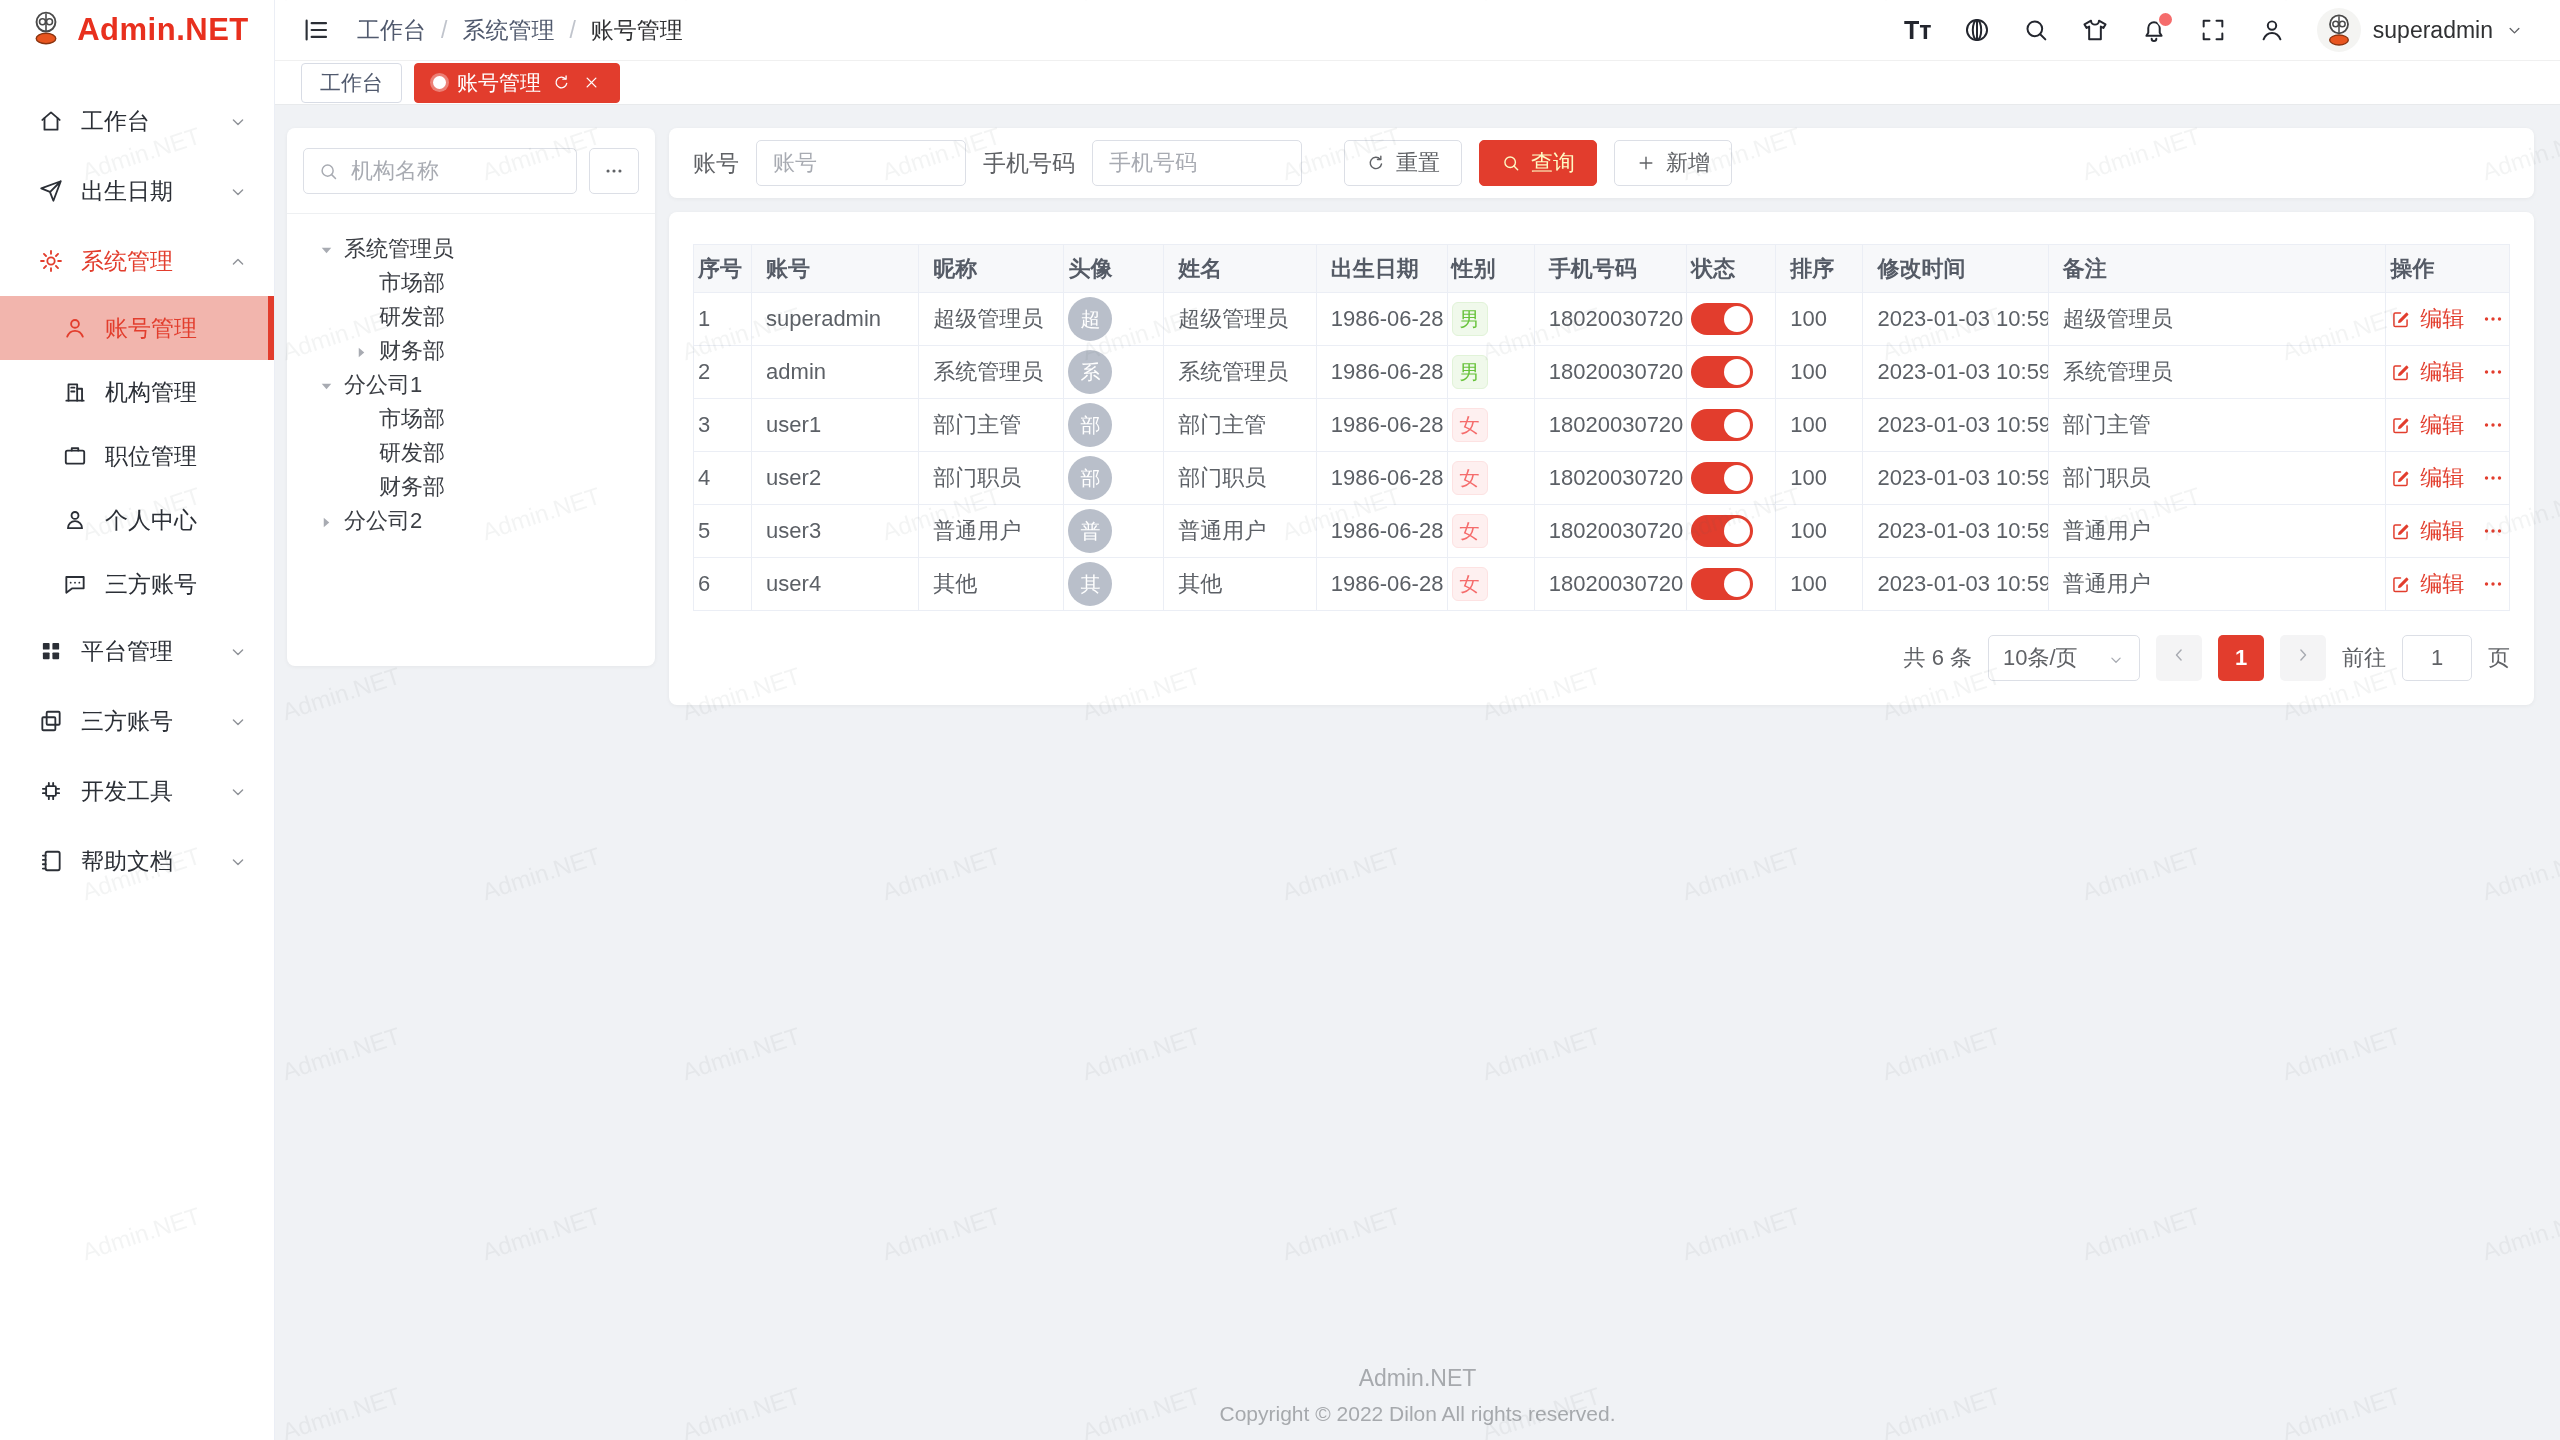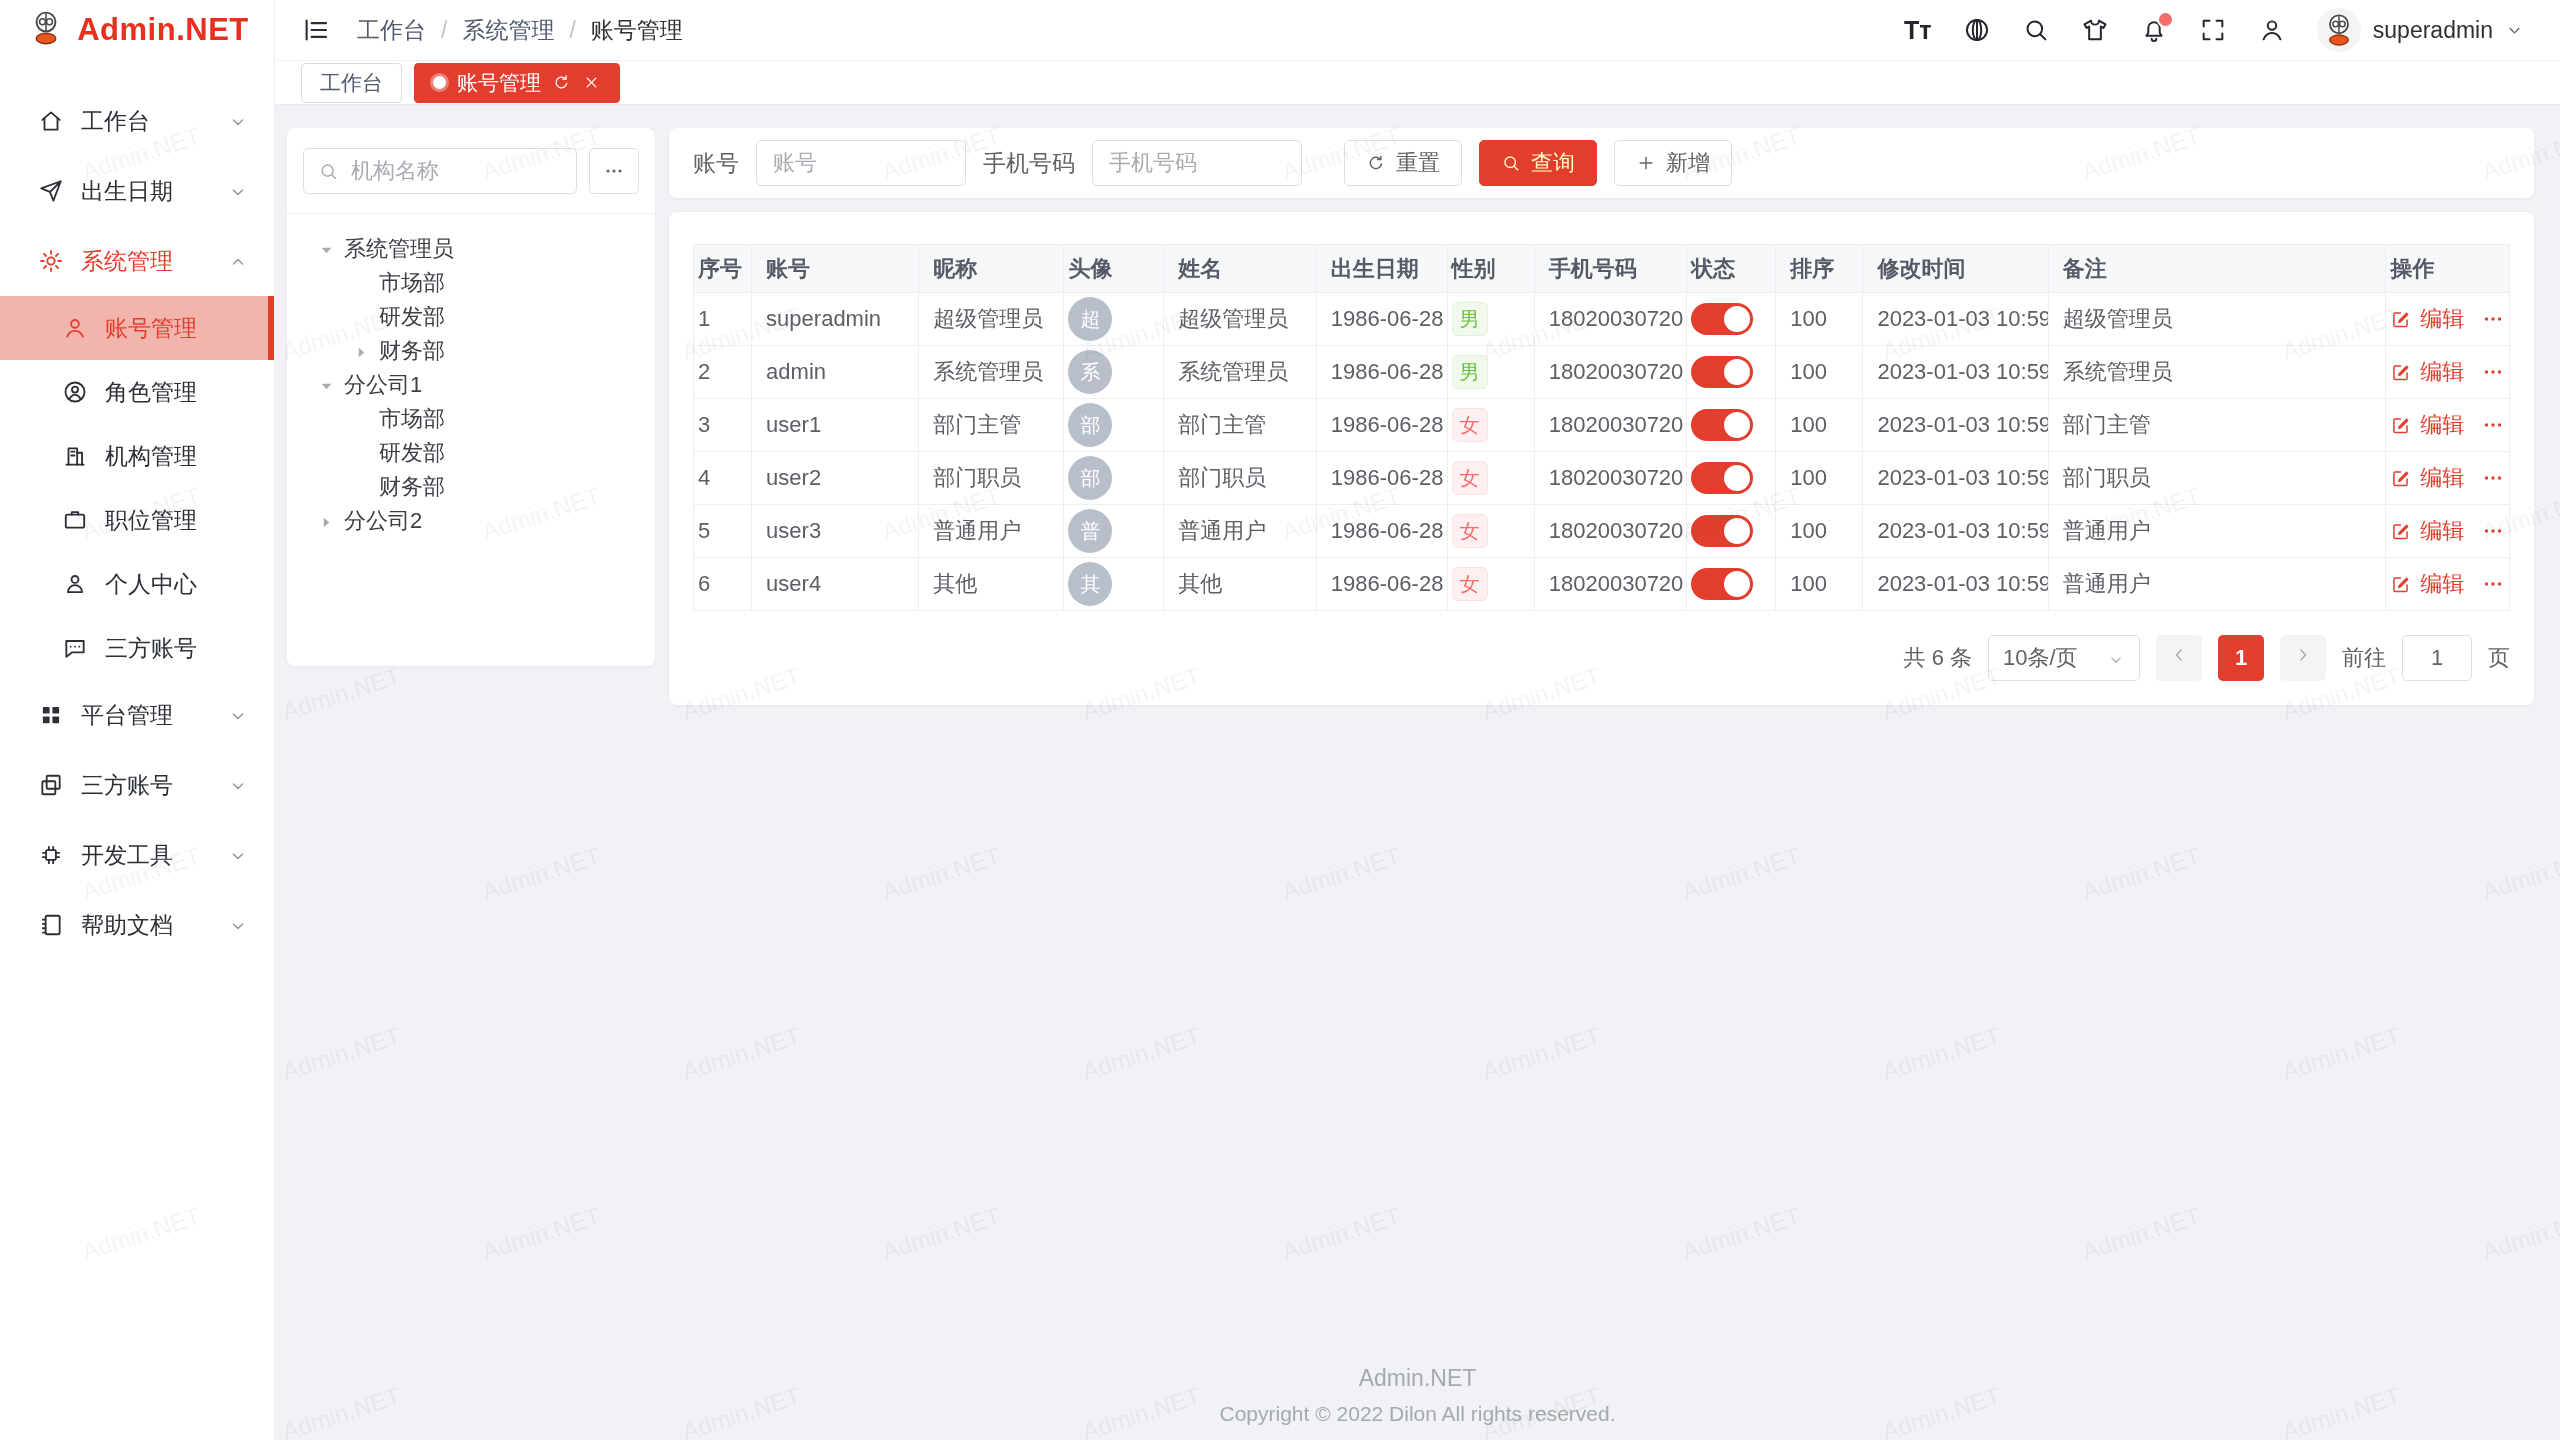--- a/index.html
+++ b/index.html
@@ -158,28 +158,20 @@
               <path d="M6.5 9.5L12 15l5.5-5.5"></path>
             </svg></span>
         </div>
         <div class="submenu">
           <div class="menu-item active">
             <span class="mi-icon"><svg viewBox="0 0 24 24" fill="none" stroke="currentColor" stroke-width="1.7" stroke-linecap="round" stroke-linejoin="round">
                 <circle cx="12" cy="8.2" r="3.6"></circle>
                 <path d="M4.8 20c1.4-3.6 4-5.4 7.2-5.4s5.8 1.8 7.2 5.4"></path>
               </svg></span>
             <span>账号管理</span>
-          </div>
-          <div class="menu-item">
-            <span class="mi-icon"><svg viewBox="0 0 24 24" fill="none" stroke="currentColor" stroke-width="1.7" stroke-linecap="round" stroke-linejoin="round">
-                <circle cx="12" cy="12" r="8.8"></circle>
-                <circle cx="12" cy="9.8" r="2.8"></circle>
-                <path d="M6.8 18.6c1.2-2.7 3-4 5.2-4s4 1.3 5.2 4"></path>
-              </svg></span>
-            <span>角色管理</span>
           </div>
           <div class="menu-item">
             <span class="mi-icon"><svg viewBox="0 0 24 24" fill="none" stroke="currentColor" stroke-width="1.7" stroke-linecap="round" stroke-linejoin="round">
                 <path d="M4 20h16"></path>
                 <path d="M6 20V5h8v15"></path>
                 <path d="M14 9h4.5V20"></path>
                 <path d="M8.5 8h3M8.5 11.5h3"></path>
               </svg></span>
             <span>机构管理</span>
           </div>

